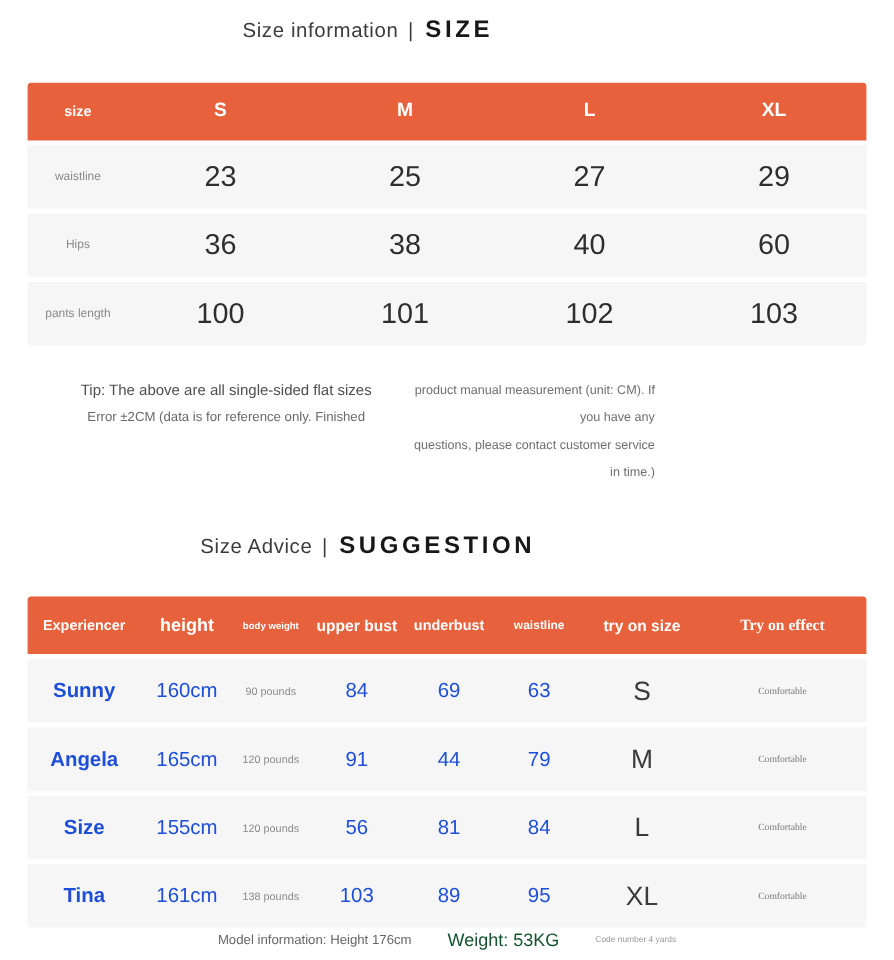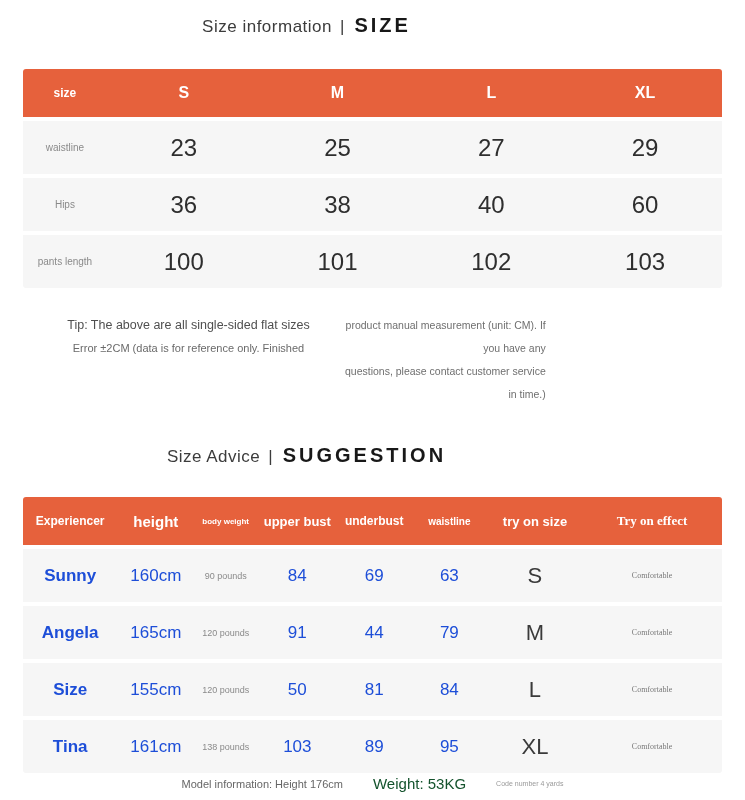--- a/index.html
+++ b/index.html
@@ -177,21 +177,21 @@
       <div class="cell">44</div>
       <div class="cell">79</div>
       <div class="cell">M</div>
       <div class="cell">Comfortable</div>
     </div>
 
     <div class="tbl-row">
       <div class="cell">Size</div>
       <div class="cell">155cm</div>
       <div class="cell">120 pounds</div>
-      <div class="cell">50</div>
+      <div class="cell">56</div>
       <div class="cell">81</div>
       <div class="cell">84</div>
       <div class="cell">L</div>
       <div class="cell">Comfortable</div>
     </div>
 
     <div class="tbl-row">
       <div class="cell">Tina</div>
       <div class="cell">161cm</div>
       <div class="cell">138 pounds</div>

